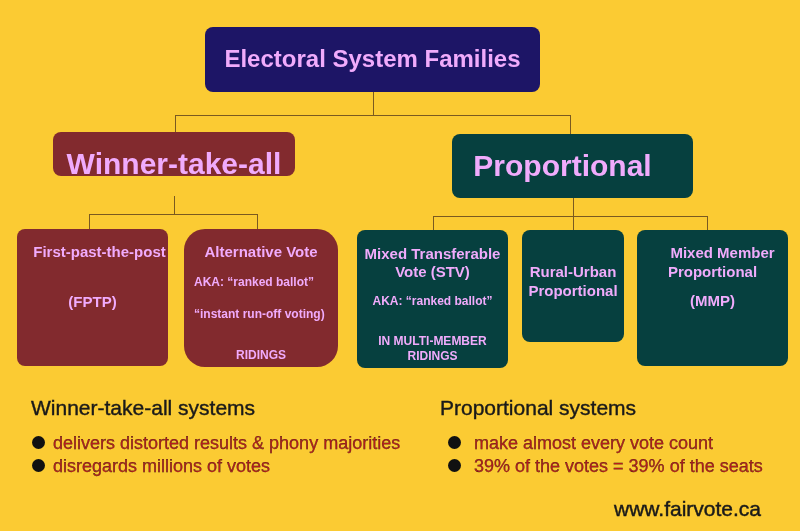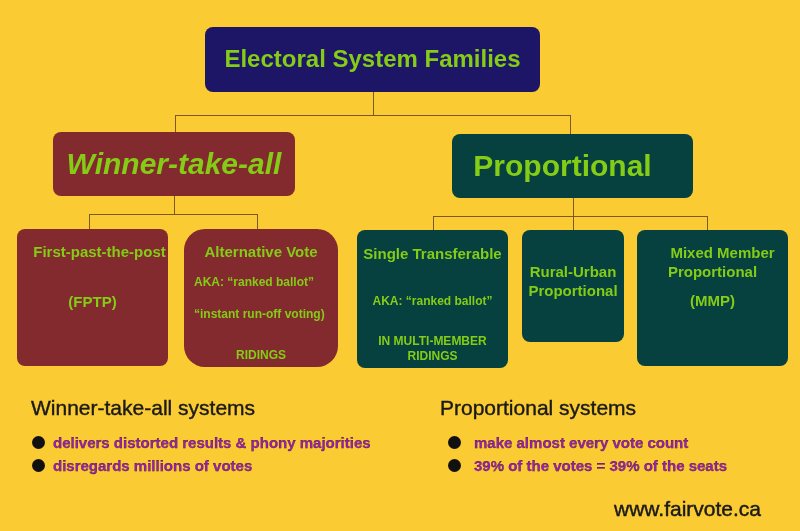--- a/index.html
+++ b/index.html
@@ -1,59 +1,59 @@
 <!DOCTYPE html>
 <html><head>
   <meta charset="utf-8">
   <style>
     html, body { margin: 0; padding: 0; }
     body {
       width: 800px; height: 531px; position: relative; overflow: hidden;
       background: #FBCB33;
       font-family: "Liberation Sans", sans-serif;
     }
-    .box { position: absolute; border-radius: 8px; color: #84cc16; }
+    .box { position: absolute; border-radius: 8px; color: #f0abfc; }
     .navy { background: #1D1566; }
     .maroon { background: #822A2E; }
     .teal { background: #06403F; }
     .line { position: absolute; background: #7A5A20; }
     .t { position: absolute; left: 0; right: 0; text-align: center; font-weight: bold; white-space: nowrap; }
     .title-text { font-size: 24px; line-height: 30px; top: 17px; }
     .family-text { font-size: 30px; line-height: 36px; top: 14px; }
     .child-title { font-size: 15px; line-height: 18px; }
     .small { font-size: 12px; line-height: 16px; }
     .small-left { text-align: left; left: 10px; right: auto; }
     .summary-head {
       position: absolute; font-size: 21px; line-height: 24px; color: #1a1a1a;
       -webkit-text-stroke: 0.4px #1a1a1a; white-space: nowrap;
     }
     .bullet-row { position: absolute; height: 20px; white-space: nowrap; }
     .dot { position: absolute; left: 0; top: 3px; width: 13px; height: 13px; border-radius: 50%; background: #111; }
     .bullet-text {
-      position: absolute; left: 21px; top: 0; font-size: 15px; line-height: 20px; color: #a21caf; font-weight: bold;
+      position: absolute; left: 21px; top: 0; font-size: 18px; line-height: 20px; color: #b91c1c;
       -webkit-text-stroke: 0.25px #1a1a1a;
     }
     .site {
       position: absolute; left: 614px; top: 496px; font-size: 21px; line-height: 26px; color: #1a1a1a;
       -webkit-text-stroke: 0.45px #1a1a1a; white-space: nowrap; text-align: right;
     }
   </style>
 </head>
 <body>
 
 <div class="box navy" style="left:205px; top:27px; width:335px; height:65px;">
   <div class="t title-text">Electoral System Families</div>
 </div>
 
 <div class="line" style="left:373px; top:92px; width:1px; height:23px;"></div>
 <div class="line" style="left:175px; top:115px; width:396px; height:1px;"></div>
 <div class="line" style="left:175px; top:115px; width:1px; height:17px;"></div>
 <div class="line" style="left:570px; top:115px; width:1px; height:19px;"></div>
 
-<div class="box maroon" style="left:53px; top:132px; width:242px; height:64px;font-style:italic;">
+<div class="box maroon" style="left:53px; top:132px; width:242px; height:44px;">
   <div class="t family-text">Winner-take-all</div>
 </div>
 <div class="box teal" style="left:452px; top:134px; width:241px; height:64px;">
   <div class="t family-text" style="left:-20px;">Proportional</div>
 </div>
 
 <div class="line" style="left:174px; top:196px; width:1px; height:18px;"></div>
 <div class="line" style="left:89px; top:214px; width:169px; height:1px;"></div>
 <div class="line" style="left:89px; top:214px; width:1px; height:15px;"></div>
 <div class="line" style="left:257px; top:214px; width:1px; height:15px;"></div>
@@ -69,21 +69,22 @@
 </div>
 
 <div class="box maroon" style="left:184px; top:229px; width:154px; height:138px;border-radius:21px;">
   <div class="t child-title" style="top:14px;">Alternative Vote</div>
   <div class="t small small-left" style="top:45px;">AKA: “ranked ballot”</div>
   <div class="t small small-left" style="top:77px;">“instant run-off voting)</div>
   <div class="t small" style="top:118px;">RIDINGS</div>
 </div>
 
 <div class="box teal" style="left:357px; top:230px; width:151px; height:138px;">
-  <div class="t child-title" style="top:15px;">Single Transferable</div>
+  <div class="t child-title" style="top:15px;">Mixed Transferable</div>
+  <div class="t child-title" style="top:33px;">Vote (STV)</div>
   <div class="t small" style="top:63px;">AKA: “ranked ballot”</div>
   <div class="t small" style="top:103px;">IN MULTI-MEMBER</div>
   <div class="t small" style="top:118px;">RIDINGS</div>
 </div>
 
 <div class="box teal" style="left:522px; top:230px; width:102px; height:112px;">
   <div class="t child-title" style="top:33px;">Rural-Urban</div>
   <div class="t child-title" style="top:52px;">Proportional</div>
 </div>
 

